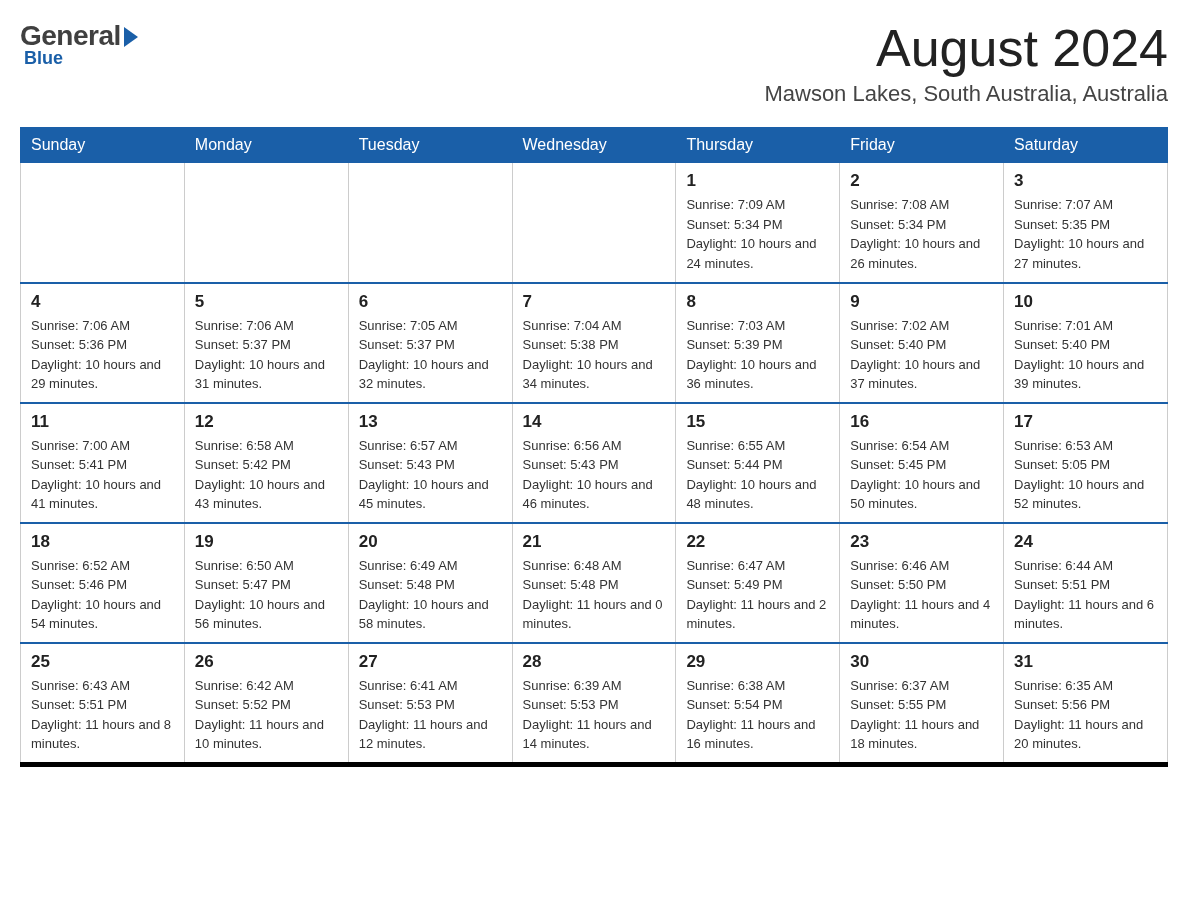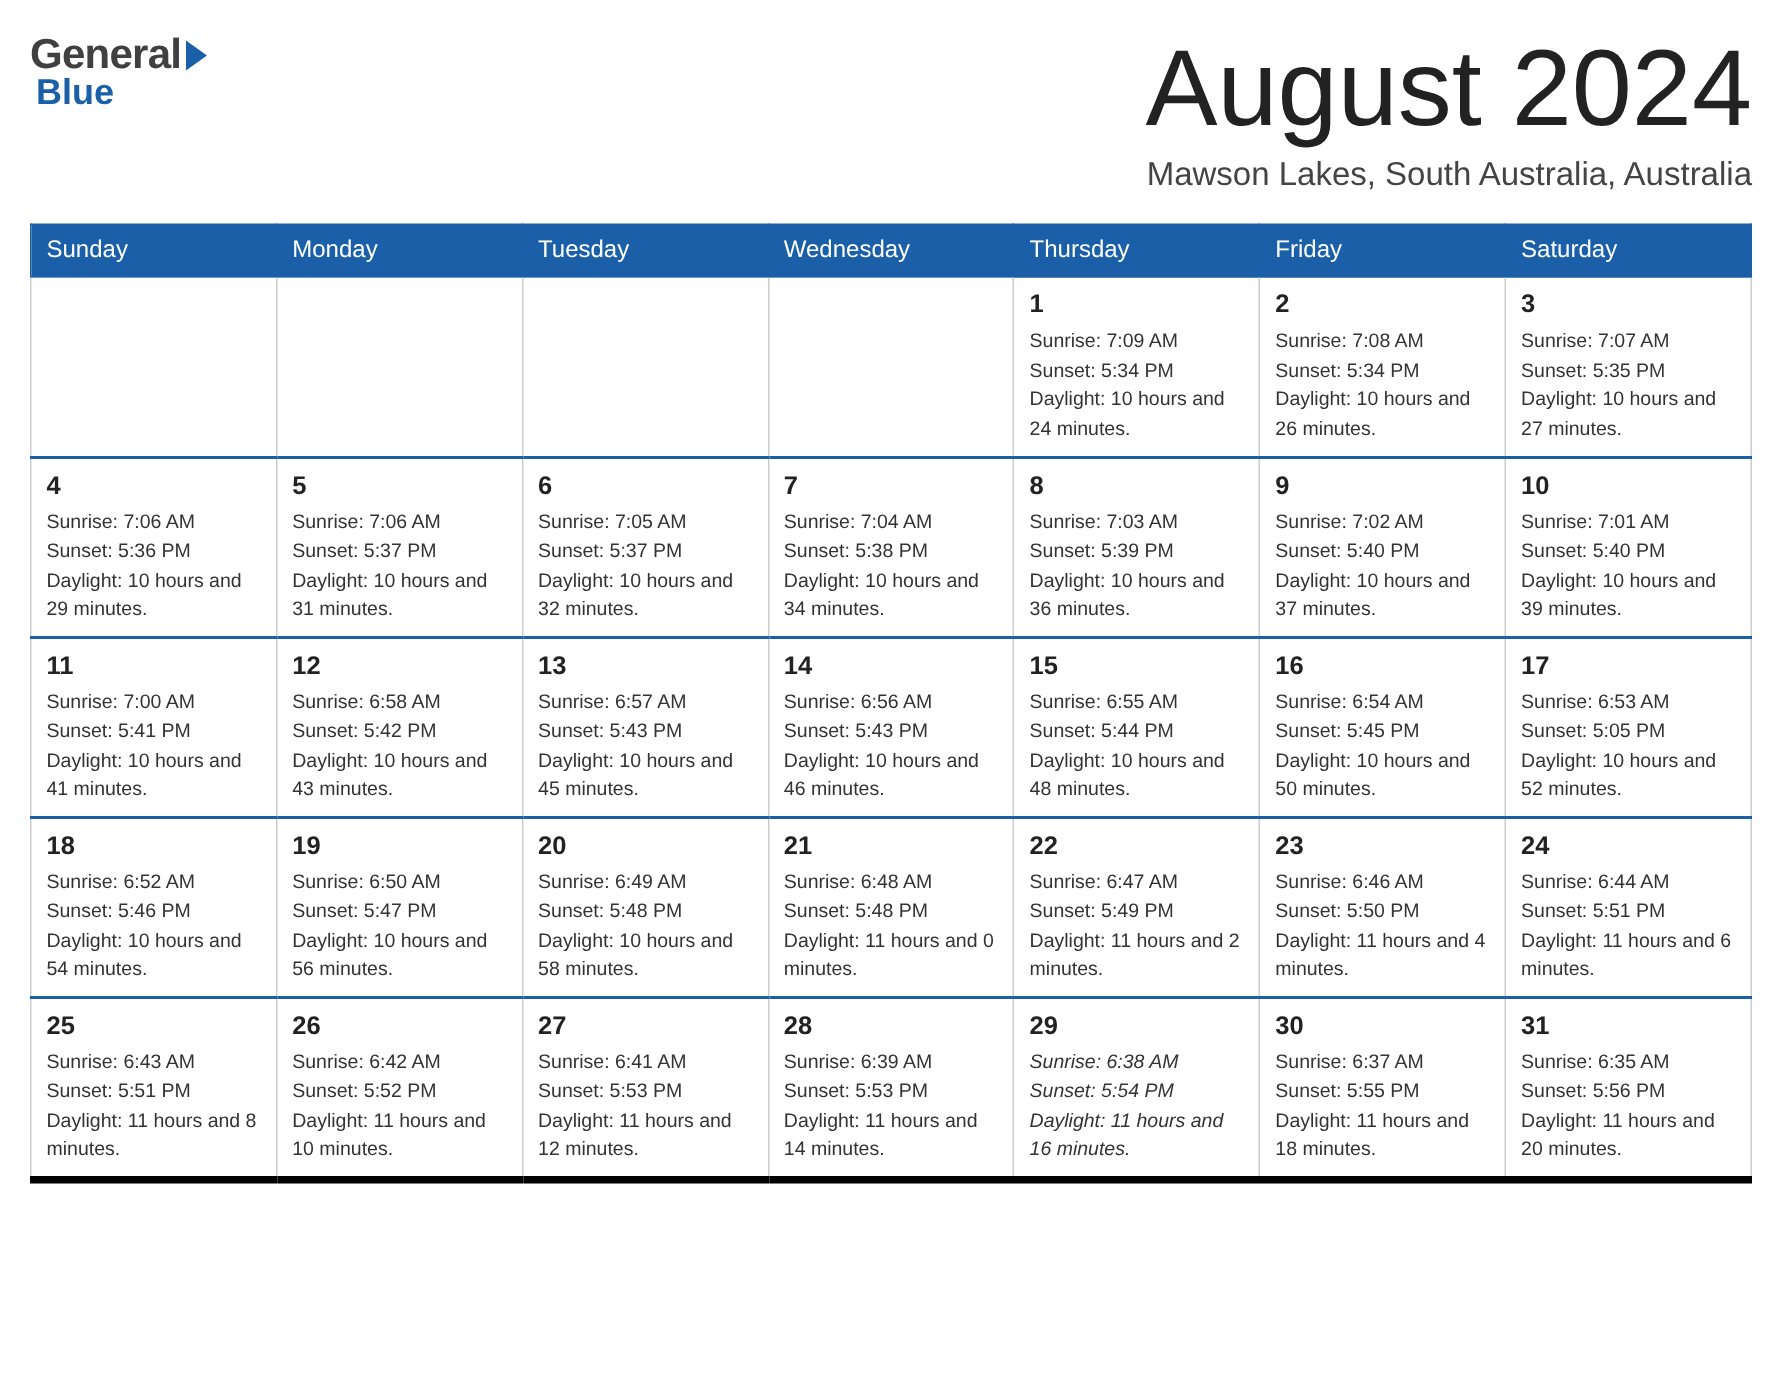--- a/index.html
+++ b/index.html
@@ -34,31 +34,31 @@
     .logo-arrow {
       width: 0;
       height: 0;
       border-left: 14px solid #1a5fa8;
       border-top: 10px solid transparent;
       border-bottom: 10px solid transparent;
       margin-left: 3px;
       margin-top: 2px;
     }
     .logo-blue {
-      font-size: 24px;
+      font-size: 18px;
       font-weight: bold;
       color: #1a5fa8;
       margin-top: -4px;
       padding-left: 4px;
     }
     .title-area {
       text-align: right;
     }
     .month-title {
-      font-size: 72px;
+      font-size: 52px;
       font-weight: 300;
       color: #222;
       line-height: 1.1;
     }
     .location-title {
       font-size: 22px;
       color: #444;
       margin-top: 4px;
     }
     .calendar {
@@ -313,21 +313,21 @@
 Daylight: 11 hours and 12 minutes.</div>
         </td>
         <td>
           <span class="day-number">28</span>
           <div class="day-info" style="white-space: pre-line;">Sunrise: 6:39 AM
 Sunset: 5:53 PM
 Daylight: 11 hours and 14 minutes.</div>
         </td>
         <td>
           <span class="day-number">29</span>
-          <div class="day-info" style="white-space: pre-line; font-style: italic;">Sunrise: 6:38 AM
+          <div class="day-info" style="white-space: pre-line;">Sunrise: 6:38 AM
 Sunset: 5:54 PM
 Daylight: 11 hours and 16 minutes.</div>
         </td>
         <td>
           <span class="day-number">30</span>
           <div class="day-info" style="white-space: pre-line;">Sunrise: 6:37 AM
 Sunset: 5:55 PM
 Daylight: 11 hours and 18 minutes.</div>
         </td>
         <td>

